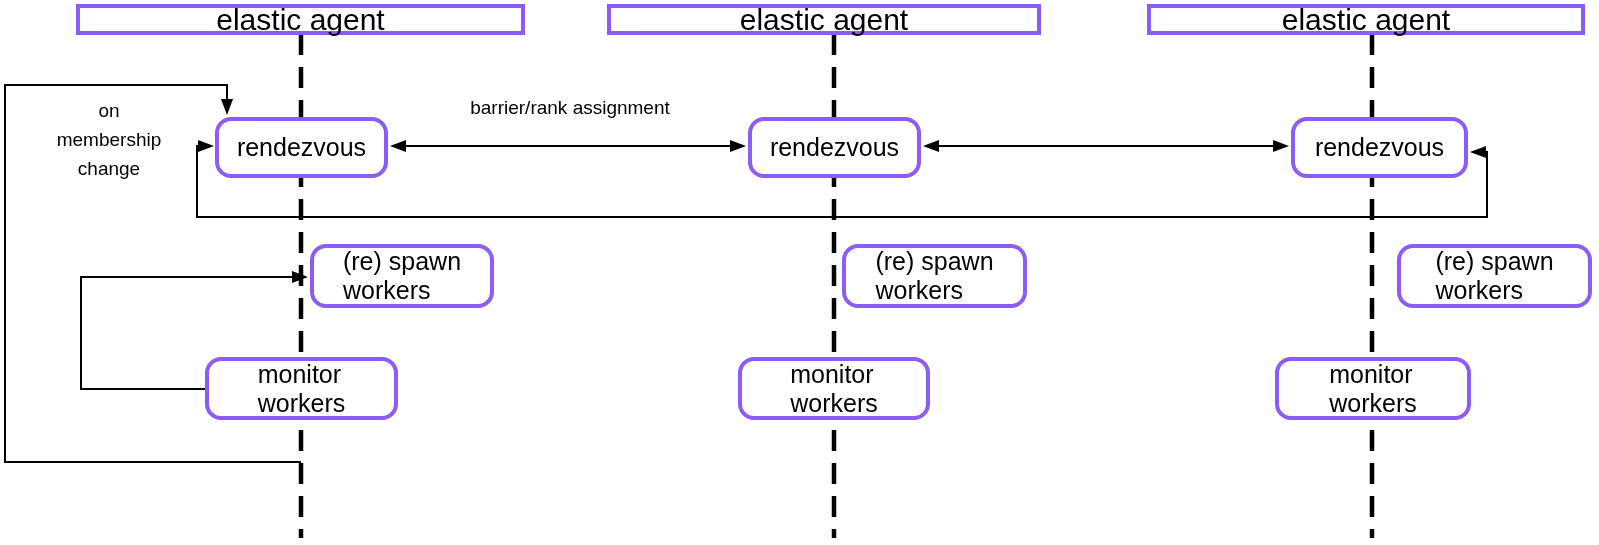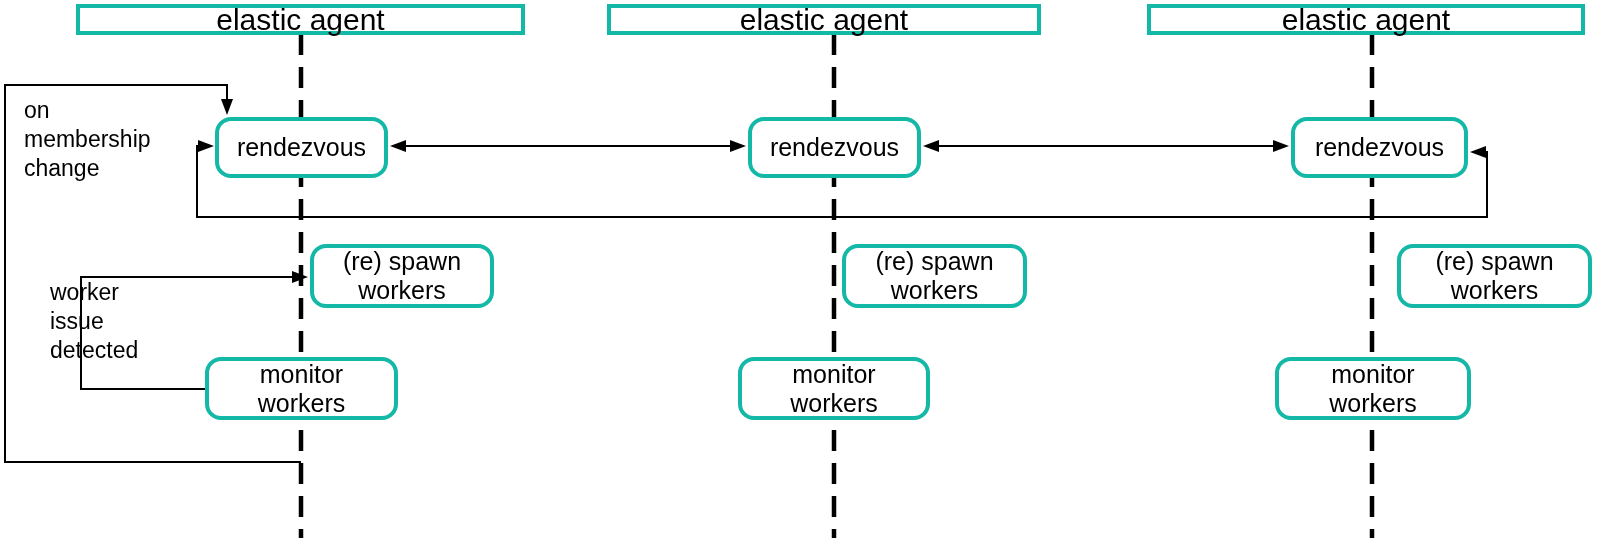--- a/index.html
+++ b/index.html
@@ -9,34 +9,34 @@
     height: 545px;
     background: #ffffff;
     font-family: "Liberation Sans", sans-serif;
     color: #000000;
     overflow: hidden;
   }
   .stage svg { position: absolute; left: 0; top: 0; }
   .box {
     position: absolute;
     box-sizing: border-box;
-    border: 4px solid #14b8a6;
+    border: 4px solid #8b5cf6;
     background: #ffffff;
     display: flex;
     align-items: center;
     justify-content: center;
-    text-align: center;
     white-space: pre-line;
   }
   .agent-box { font-size: 30px; line-height: 30px; }
   .step-box  { font-size: 25px; line-height: 29px; border-radius: 16px; }
   .note {
     position: absolute;
-    font-size: 23px;
+    font-size: 19px;
     line-height: 29px;
+    text-align: center;
     white-space: pre-line;
   }
   
   #agent1 { left: 76px;   top: 4px;   width: 449px; height: 31px; }
   #rdzv1  { left: 215px;  top: 117px; width: 173px; height: 61px; }
   #spawn1 { left: 310px;  top: 244px; width: 184px; height: 64px; }
   #mon1   { left: 205px;  top: 357px; width: 193px; height: 63px; }
   
   #agent2 { left: 607px;  top: 4px;   width: 434px; height: 31px; }
   #rdzv2  { left: 748px;  top: 117px; width: 173px; height: 61px; }
@@ -108,17 +108,15 @@
   <div id="agent3" class="box agent-box">elastic agent</div>
   <div id="rdzv3" class="box step-box">rendezvous</div>
   <div id="spawn3" class="box step-box">(re) spawn
 workers</div>
   <div id="mon3" class="box step-box">monitor
 workers</div>
 
   <div id="note-membership" class="note">on
 membership
 change</div>
-  <div id="note-worker" class="note">worker
-issue
-detected</div>
+  <div id="note-barrier" class="note">barrier/rank assignment</div>
 
 </div>
 
 </body></html>

